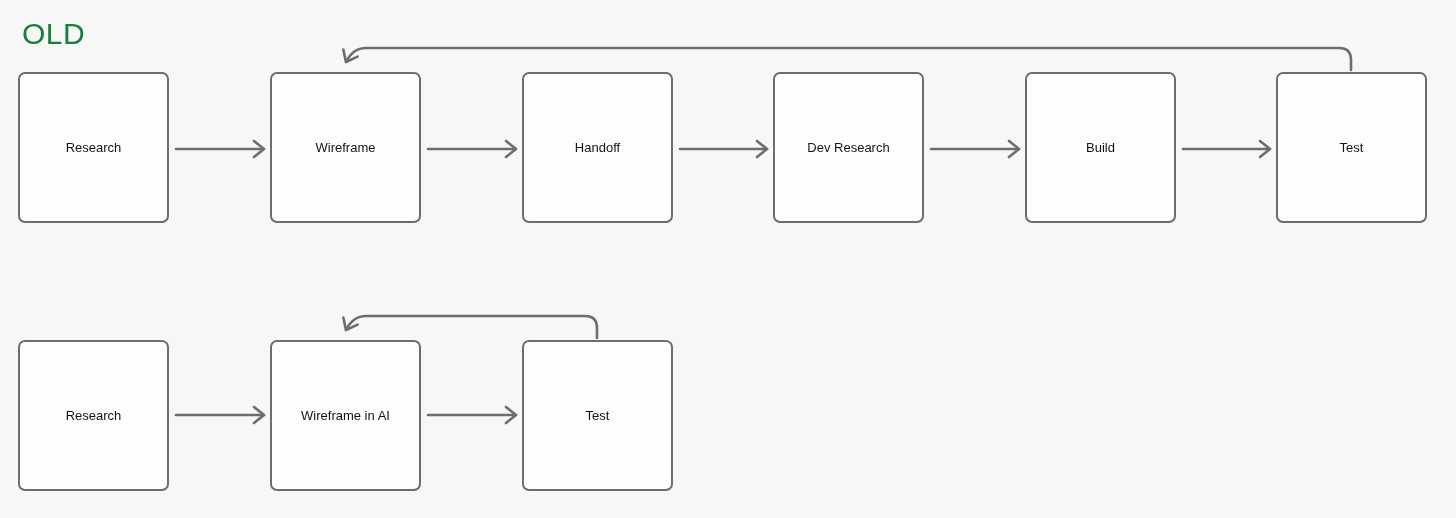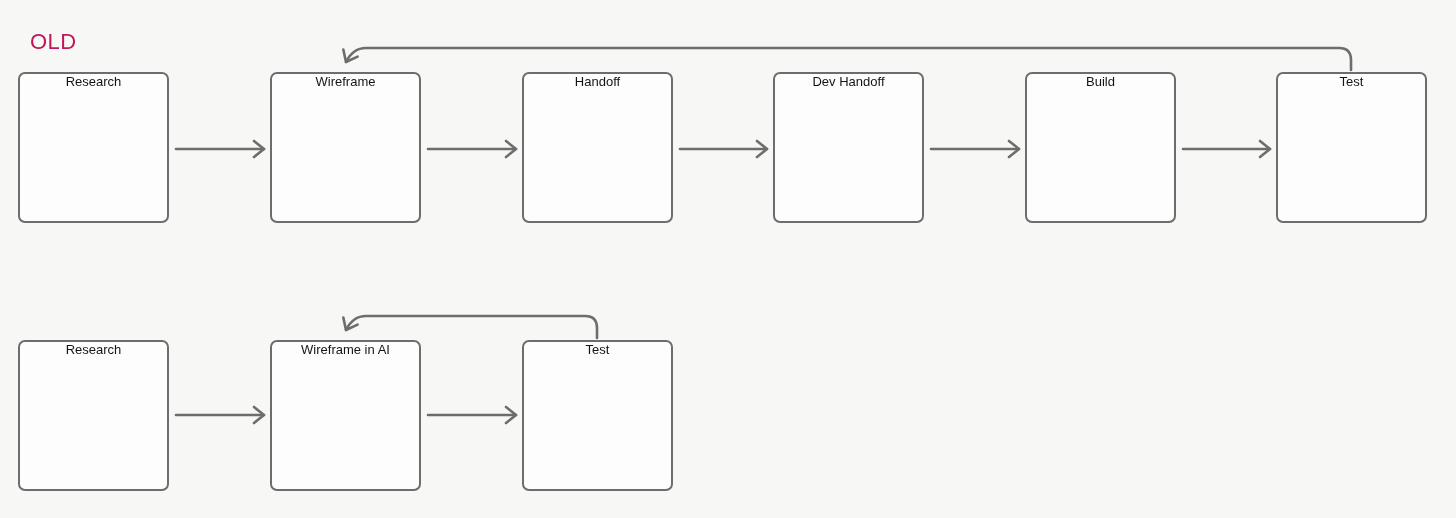--- a/index.html
+++ b/index.html
@@ -11,39 +11,39 @@
   .canvas {
     position: relative;
     width: 1456px;
     height: 518px;
     background: #f7f7f5;
     overflow: hidden;
   }
   .section-title {
     position: absolute;
     left: 18px;
-    margin: 12px;
-    font-size: 22px;
+    margin: 4px;
+    font-size: 30px;
     font-weight: 500;
     letter-spacing: 0.5px;
     line-height: 40px;
-    color: #be185d;
+    color: #15803d;
   }
   .title-old { top: 10px; }
   .title-new { top: 268px; }
   .node {
     position: absolute;
     width: 151px;
     height: 151px;
     box-sizing: border-box;
     background: #fdfdfd;
     border: 2px solid #6d6d6d;
     border-radius: 7px;
     display: flex;
-    align-items: flex-start;
+    align-items: center;
     justify-content: center;
     text-align: center;
   }
   .node-label {
     font-size: 13px;
     color: #141414;
     line-height: 1.2;
     padding: 0 6px;
   }
   .row-old .node { top: 72px; }
@@ -69,21 +69,21 @@
     <div class="node" style="left:18px">
       <span class="node-label">Research</span>
     </div>
     <div class="node" style="left:270px">
       <span class="node-label">Wireframe</span>
     </div>
     <div class="node" style="left:522px">
       <span class="node-label">Handoff</span>
     </div>
     <div class="node" style="left:773px">
-      <span class="node-label">Dev Handoff</span>
+      <span class="node-label">Dev Research</span>
     </div>
     <div class="node" style="left:1025px">
       <span class="node-label">Build</span>
     </div>
     <div class="node" style="left:1276px">
       <span class="node-label">Test</span>
     </div>
   </div>
 
   <div class="row-new">

